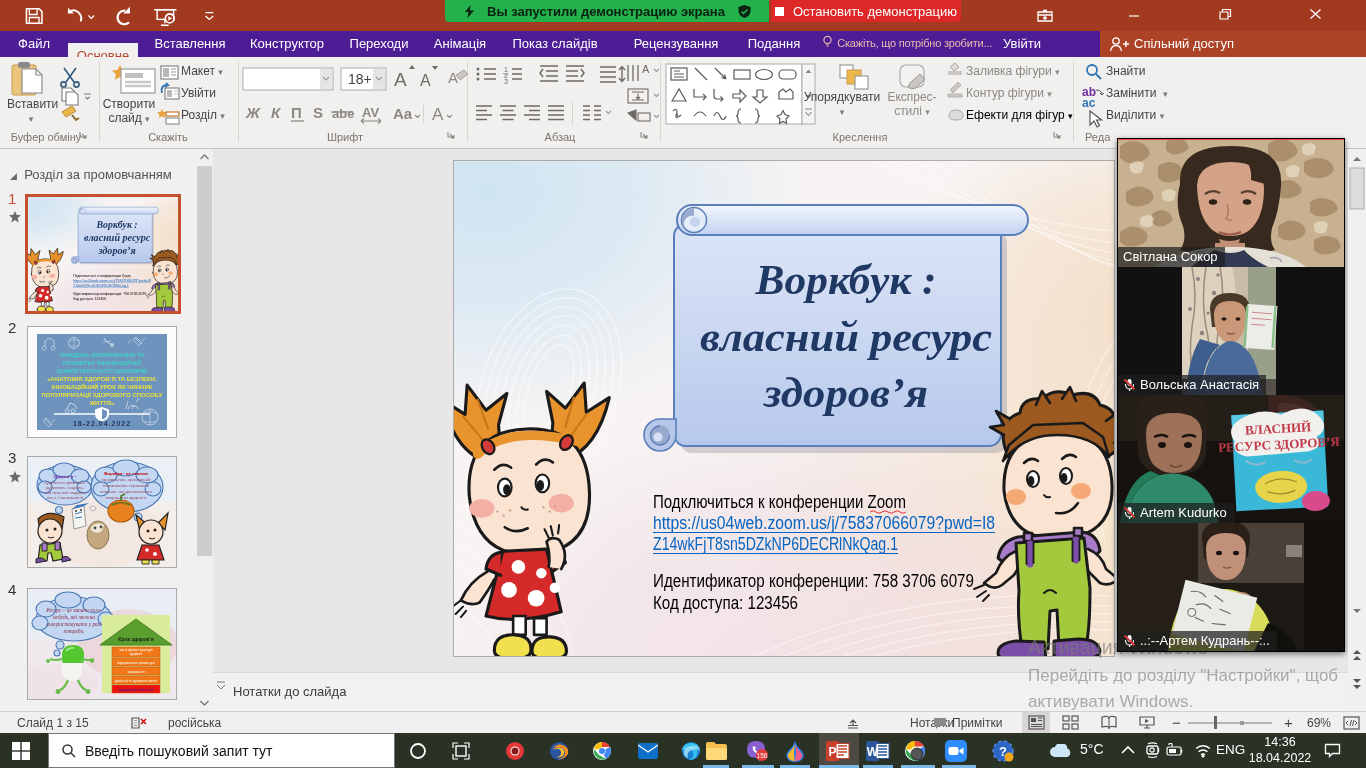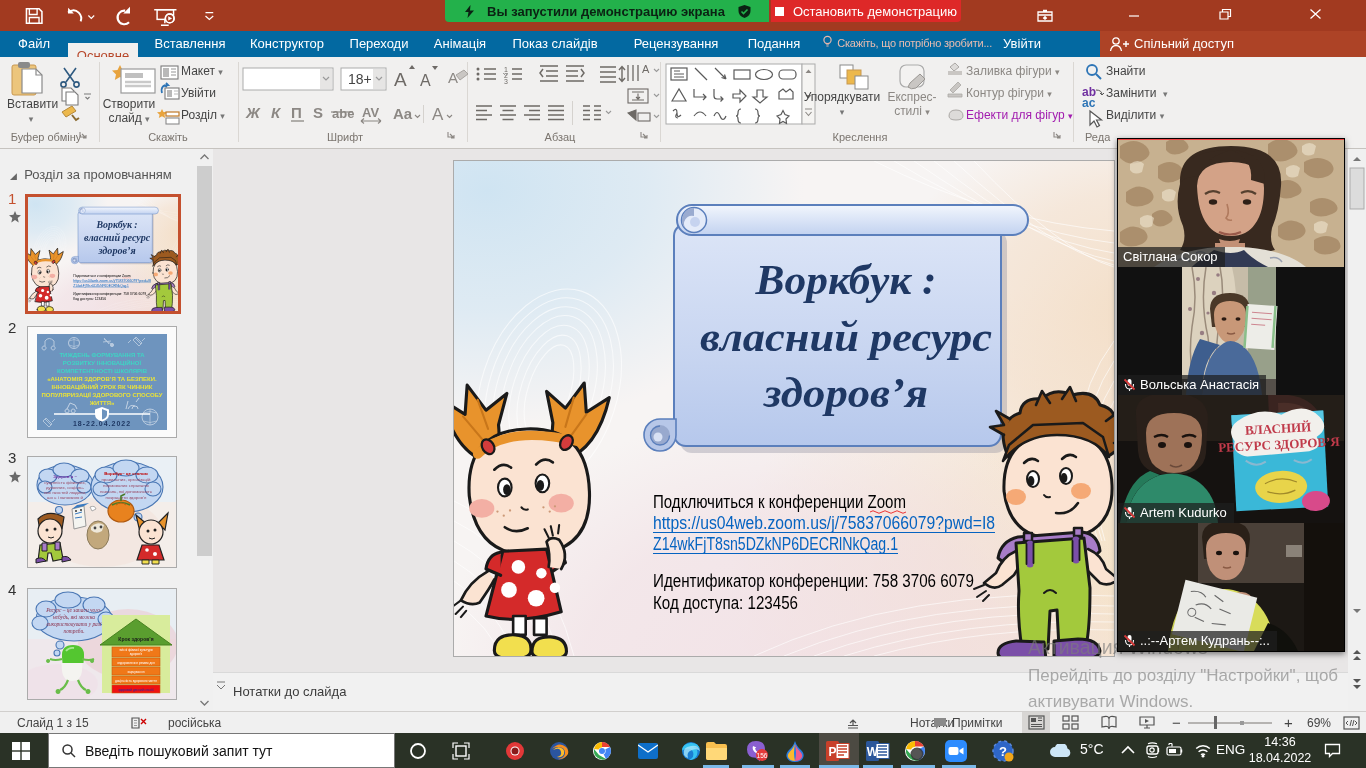--- a/index.html
+++ b/index.html
@@ -2,21 +2,21 @@
 <html><head>
 <meta charset="utf-8">
 <style>
 * { margin:0; padding:0; box-sizing:border-box; }
 html,body { width:1366px; height:768px; overflow:hidden; font-family:"Liberation Sans", sans-serif; }
 #root { position:absolute; left:0; top:0; width:1366px; height:768px; background:#E8E6E6; }
 .abs { position:absolute; }
 
 
 #titlebar { left:0; top:0; width:1366px; height:31px; background:#A23A20; }
-#tabrow { left:0; top:31px; width:1366px; height:34px; background:#0369a1; }
+#tabrow { left:0; top:31px; width:1366px; height:34px; background:#4c1d95; }
 #greenbanner { left:445px; top:0; width:324px; height:22px; background:#23B14B; border-radius:0 0 0 4px; display:flex; align-items:center; justify-content:center; color:#0b2213; font-weight:bold; font-size:13px; }
 #redbtn { left:771px; top:0; width:190px; height:22px; background:#DE2828; border-radius:0 0 4px 0; display:flex; align-items:center; justify-content:center; color:#fff; font-size:13px; }
 .tab { position:absolute; top:0; height:26px; line-height:25px; color:#fff; font-size:13px; text-align:center; }
 #tab-active { background:#F1F0EF; color:#B7472A;margin-top:12px; }
 .winbtn { position:absolute; top:0; height:31px; width:46px; color:#fff; text-align:center; line-height:30px; font-size:14px; }
 
 
 #ribbon { left:0; top:57px; width:1366px; height:92px; background:#F1F0EF; border-bottom:1px solid #C6C3BF; }
 .rsep { position:absolute; top:5px; width:1px; height:80px; background:#DAD7D3; }
 .rlabel { position:absolute; top:74px; font-size:11px; color:#7A746E; text-align:center; }
@@ -319,21 +319,21 @@
     </svg>
     <div class="rtext" style="left:7px;top:40px;width:48px;text-align:center;">Вставити<br><span style="font-size:9px;color:#777;">▾</span></div>
     <div class="rtext" style="left:100px;top:40px;width:58px;text-align:center;">Створити<br>слайд <span style="font-size:9px;color:#777;">▾</span></div>
     <div class="rtext" style="left:181px;top:7px;">Макет <span style="font-size:9px;color:#777;">▾</span></div>
     <div class="rtext" style="left:181px;top:29px;">Увійти</div>
     <div class="rtext" style="left:181px;top:51px;">Розділ <span style="font-size:9px;color:#777;">▾</span></div>
     <div class="rtext" style="left:800px;top:33px;width:84px;text-align:center;">Упорядкувати<br><span style="font-size:9px;color:#777;">▾</span></div>
     <div class="rtext" style="left:884px;top:33px;width:56px;text-align:center;color:#8C8884;">Експрес-стилі <span style="font-size:9px;">▾</span></div>
     <div class="rtext" style="left:966px;top:7px;color:#8C8884;">Заливка фігури <span style="font-size:9px;">▾</span></div>
     <div class="rtext" style="left:966px;top:29px;color:#8C8884;">Контур фігури <span style="font-size:9px;">▾</span></div>
-    <div class="rtext" style="left:966px;top:51px;color:#a21caf;">Ефекти для фігур <span style="font-size:9px;">▾</span></div>
+    <div class="rtext" style="left:966px;top:51px;color:#000000;">Ефекти для фігур <span style="font-size:9px;">▾</span></div>
     <div class="rtext" style="left:1106px;top:7px;">Знайти</div>
     <div class="rtext" style="left:1106px;top:29px;">Замінити &nbsp;<span style="font-size:9px;color:#777;">▾</span></div>
     <div class="rtext" style="left:1106px;top:51px;">Виділити <span style="font-size:9px;color:#777;">▾</span></div>
   </div>
   <div class="abs" id="leftpanel">
     <div style="position:absolute;left:10px;top:18px;color:#555;font-size:13px;"><span style="font-size:9px;color:#666;">◢</span>&nbsp; Розділ за промовчанням</div>
     <div style="position:absolute;left:8px;top:41px;width:16px;color:#C4502E;font-size:15px;">1</div>
     <svg style="position:absolute;left:9px;top:62px" width="12" height="12" viewBox="0 0 12 12">
         <path d="M6 0 l1.6 3.8 l4.4 .4 l-3.3 2.9 l1 4.3 L6 9.1 l-3.7 2.3 l1 -4.3 L0 4.2 l4.4 -.4 z" fill="#6A6A6A"></path>
       </svg>

